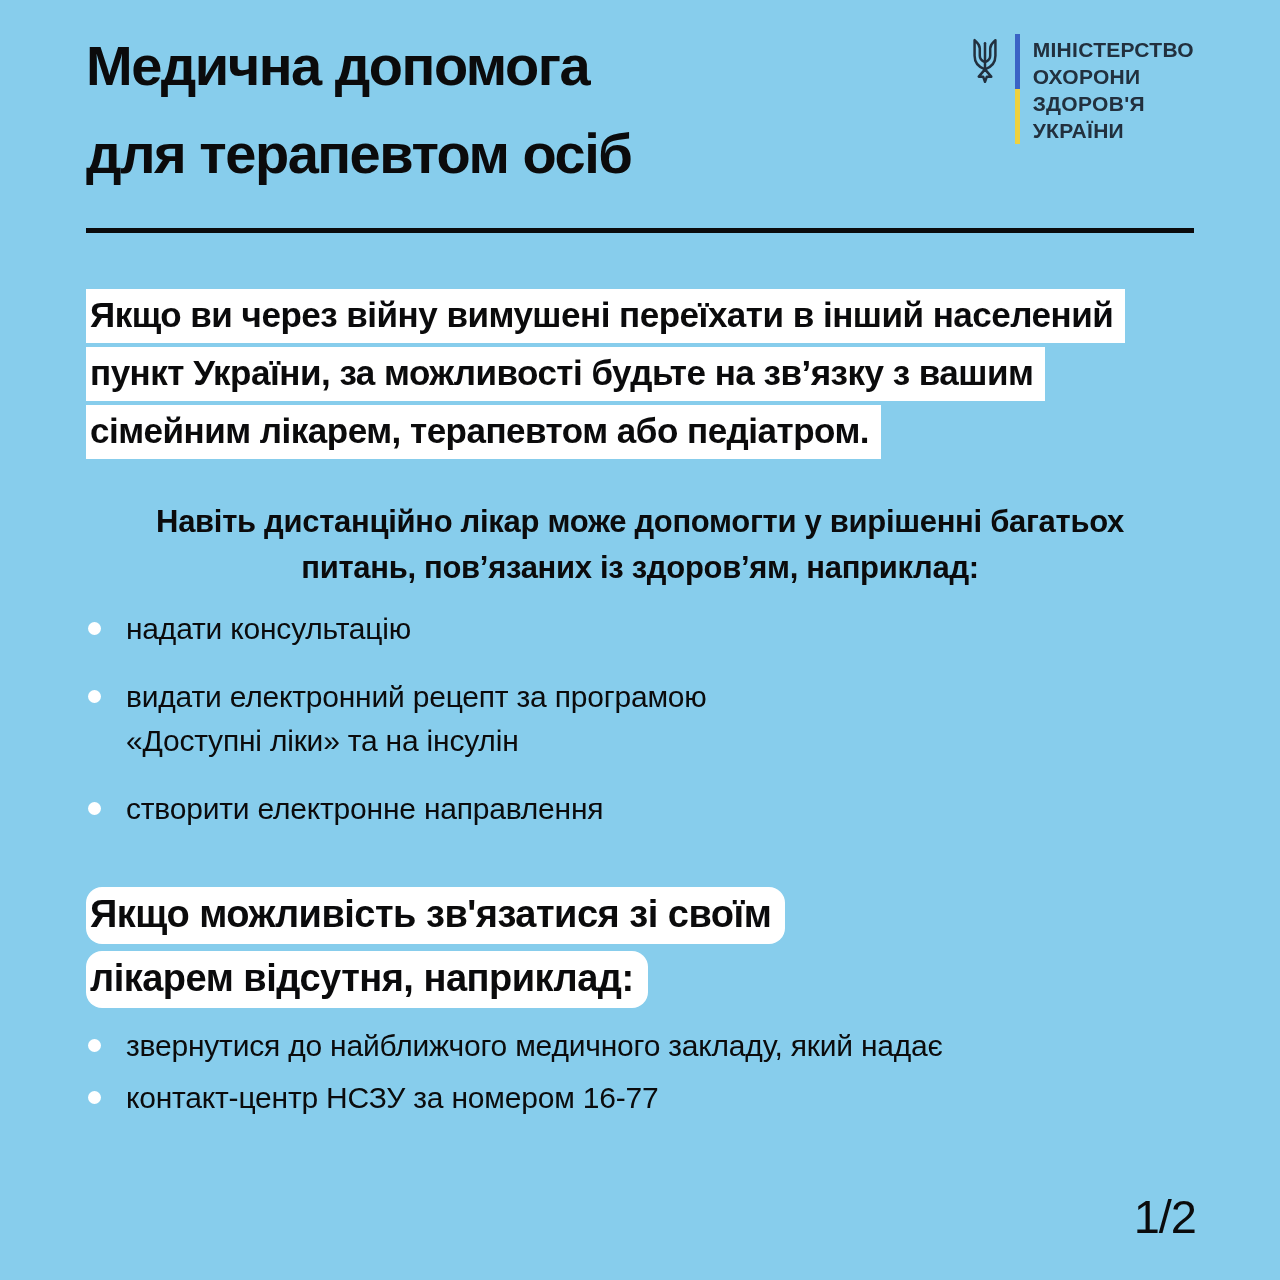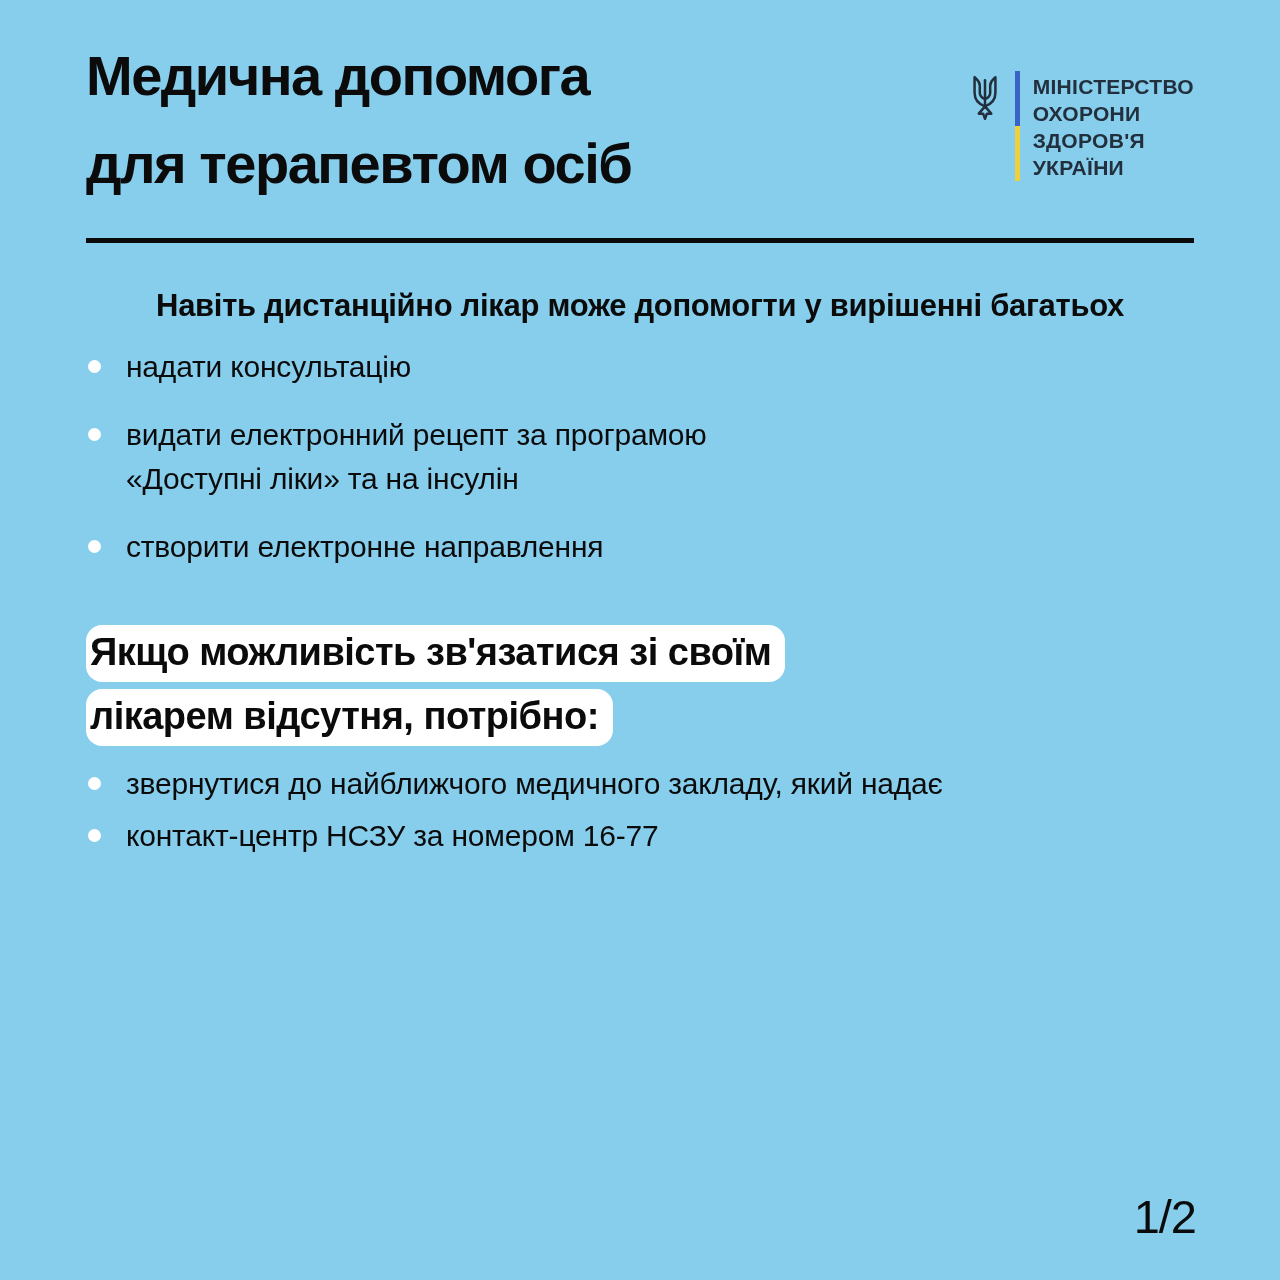--- a/index.html
+++ b/index.html
@@ -10,21 +10,21 @@
     position: relative;
     width: 1280px;
     height: 1280px;
     background: #87CDEC;
     padding: 0 86px;
     overflow: hidden;
     color: #0B0B0C;
   }
 
   
-  .header { display: flex; justify-content: space-between; align-items: center; padding-top: 32px; }
+  .header { display: flex; justify-content: space-between; align-items: flex-start; padding-top: 22px; }
   .title { font-size: 56px; font-weight: 700; line-height: 88px; letter-spacing: -1.5px; color: #0B0B0C; }
   .title .title-line { display: block; }
 
   .logo { display: flex; gap: 13px; margin-top: 12px; }
   .tryzub { flex: 0 0 auto; margin-top: 2px; }
   .flag-bar {
     width: 5px; height: 110px; flex: 0 0 auto;
     background: linear-gradient(to bottom, #3A63C5 0 50%, #EFD13E 50% 100%);
   }
   .ministry { font-size: 21px; font-weight: 700; line-height: 27px; letter-spacing: 0.3px; color: #22303E; padding-top: 2px; }
@@ -94,24 +94,30 @@
         <span>МІНІСТЕРСТВО</span>
         <span>ОХОРОНИ</span>
         <span>ЗДОРОВ'Я</span>
         <span>УКРАЇНИ</span>
       </div>
     </div>
   </header>
 
   <div class="divider"></div>
 
+  <section class="intro">
+    <span class="hl-line">Якщо ви через війну вимушені переїхати в інший населений</span>
+    <span class="hl-line">пункт України, за можливості будьте на зв’язку з вашим</span>
+    <span class="hl-line">сімейним лікарем, терапевтом або педіатром.</span>
+  </section>
 
   <section class="remote">
     <p class="lead">
       <span>Навіть дистанційно лікар може допомогти у вирішенні багатьох</span>
+      <span>питань, пов’язаних із здоров’ям, наприклад:</span>
     </p>
     <ul class="bullets">
       <li>
         <span class="dot"></span>
         <span class="line">надати консультацію</span>
       </li>
       <li>
         <span class="dot"></span>
         <span class="line">видати електронний рецепт за програмою</span>
         <span class="line">«Доступні ліки» та на інсулін</span>
@@ -119,21 +125,21 @@
       <li>
         <span class="dot"></span>
         <span class="line">створити електронне направлення</span>
       </li>
     </ul>
   </section>
 
   <section class="no-contact">
     <h2>
       <span class="hl-line big">Якщо можливість зв'язатися зі своїм</span>
-      <span class="hl-line big">лікарем відсутня, потрібно:</span>
+      <span class="hl-line big">лікарем відсутня, наприклад:</span>
     </h2>
     <ul class="bullets tight">
       <li>
         <span class="dot"></span>
         <span class="line">звернутися до найближчого медичного закладу, який надає</span>
       </li>
       <li>
         <span class="dot"></span>
         <span class="line">контакт-центр НСЗУ за номером 16-77</span>
       </li>

